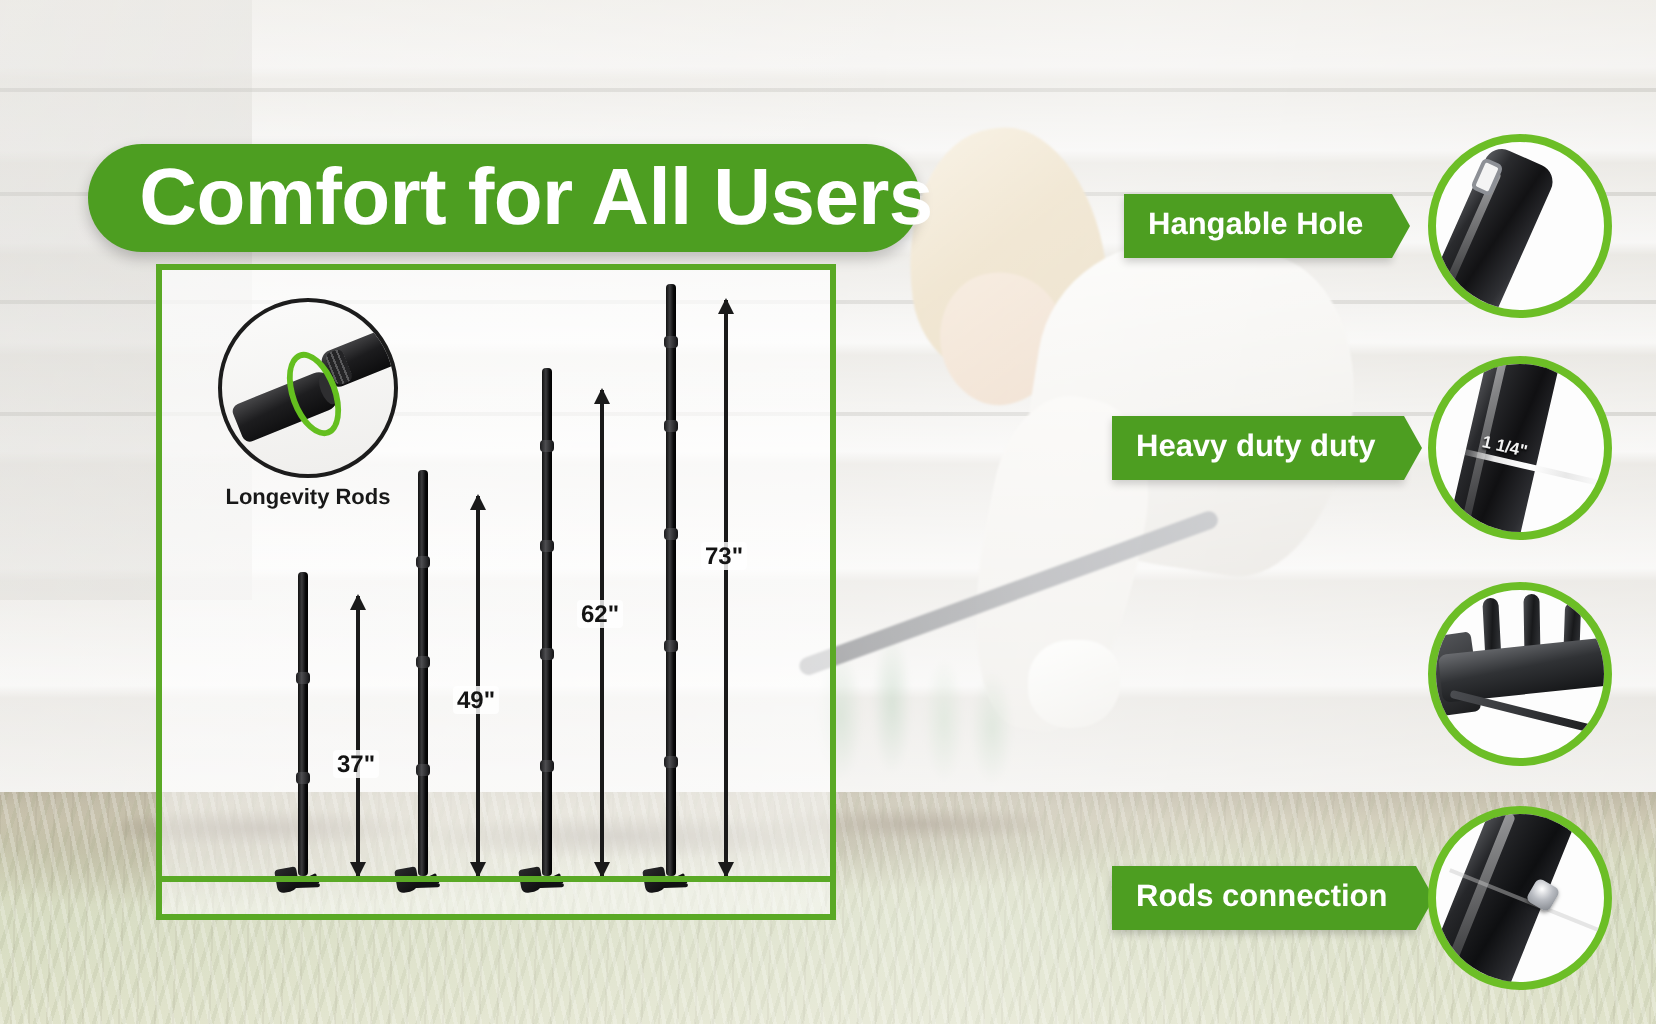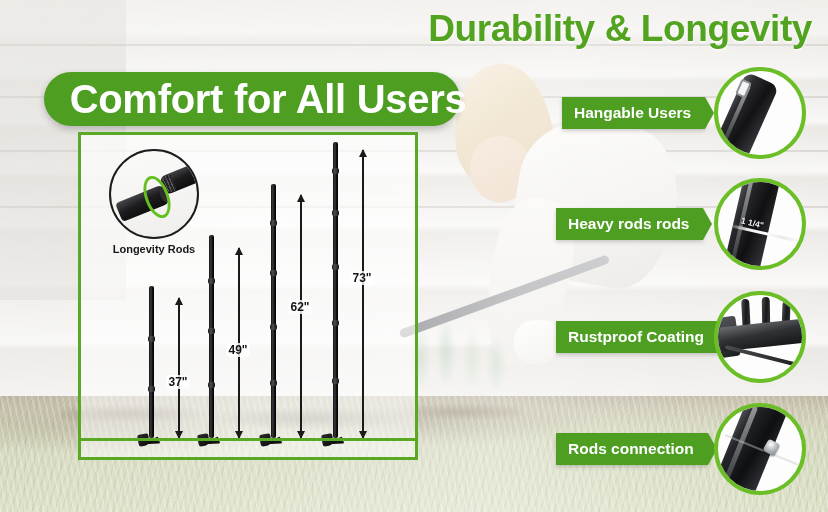--- a/index.html
+++ b/index.html
@@ -373,21 +373,20 @@
 
   <div class="bg-plants"></div>
   <div class="bg-tool">
     <div class="handle"></div>
   </div>
 
   <div class="bg-grass"></div>
   <div class="bg-dirt"></div>
   <div class="bg-whitewash"></div>
 
-  <div class="headline">Durability &amp; Longevity</div>
 
   <div class="pill-banner">
     <span>Comfort for All Users</span>
   </div>
 
   <div class="chart-panel">
     <div class="panel-wash"></div>
 
     <div class="splice-inset">
       <div class="rod-a"></div>
@@ -463,45 +462,42 @@
       </div>
       <div class="shoe"></div>
     </div>
     <div class="dim" style="left:281px; bottom:19px; height:288px;"></div>
     <div class="dim-label" style="left:281px; bottom:172px;">73"</div>
 
     <div class="ground-line"></div>
   </div>
 
   <div class="feat-tag" style="left:562px; top:97px;">
-    <span>Hangable Users</span>
+    <span>Hangable Hole</span>
   </div>
   <div class="feat-circle" style="left:714px; top:67px;">
     <div class="photo p-hang">
       <div class="tube"></div>
       <div class="hl"></div>
       <div class="slot"></div>
     </div>
   </div>
 
   <div class="feat-tag" style="left:556px; top:208px;">
-    <span>Heavy rods rods</span>
+    <span>Heavy duty duty</span>
   </div>
   <div class="feat-circle" style="left:714px; top:178px;">
     <div class="photo p-heavy">
       <div class="tube"></div>
       <div class="hl"></div>
       <div class="band"></div>
       <div class="cal">1 1/4"</div>
     </div>
   </div>
 
-  <div class="feat-tag" style="left:556px; top:321px;">
-    <span>Rustproof Coating</span>
-  </div>
   <div class="feat-circle" style="left:714px; top:291px;">
     <div class="photo p-rust">
       <div class="bracket"></div>
       <div class="tine" style="left:24px; top:4px; transform:rotate(-3deg)"></div>
       <div class="tine" style="left:44px; top:2px; transform:rotate(-1deg)"></div>
       <div class="tine" style="left:64px; top:6px; transform:rotate(2deg)"></div>
       <div class="plate"></div>
       <div class="bar"></div>
     </div>
   </div>

